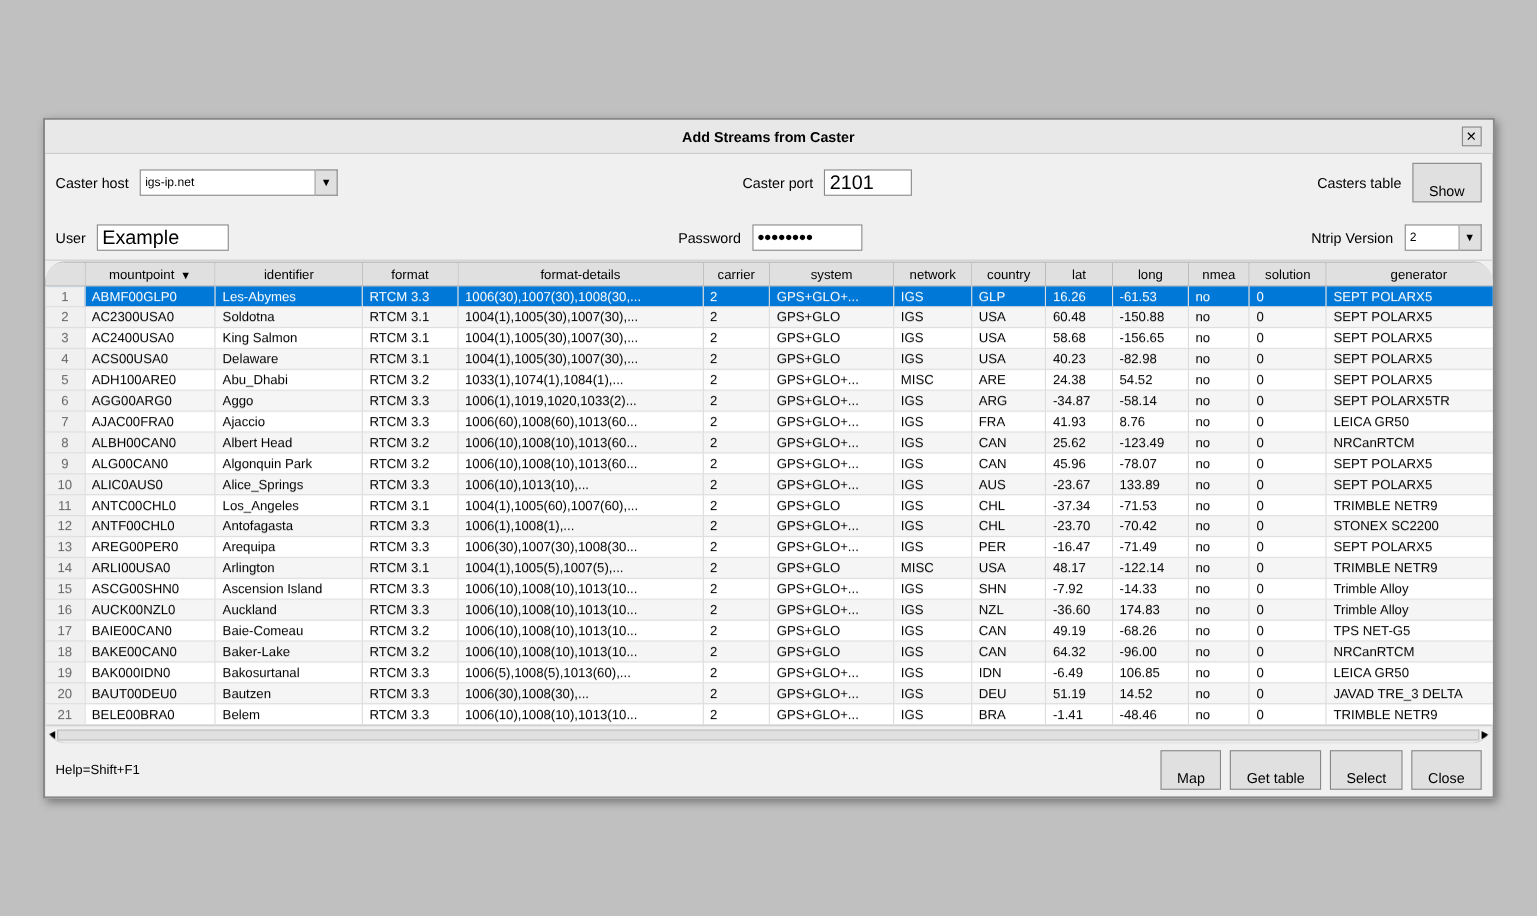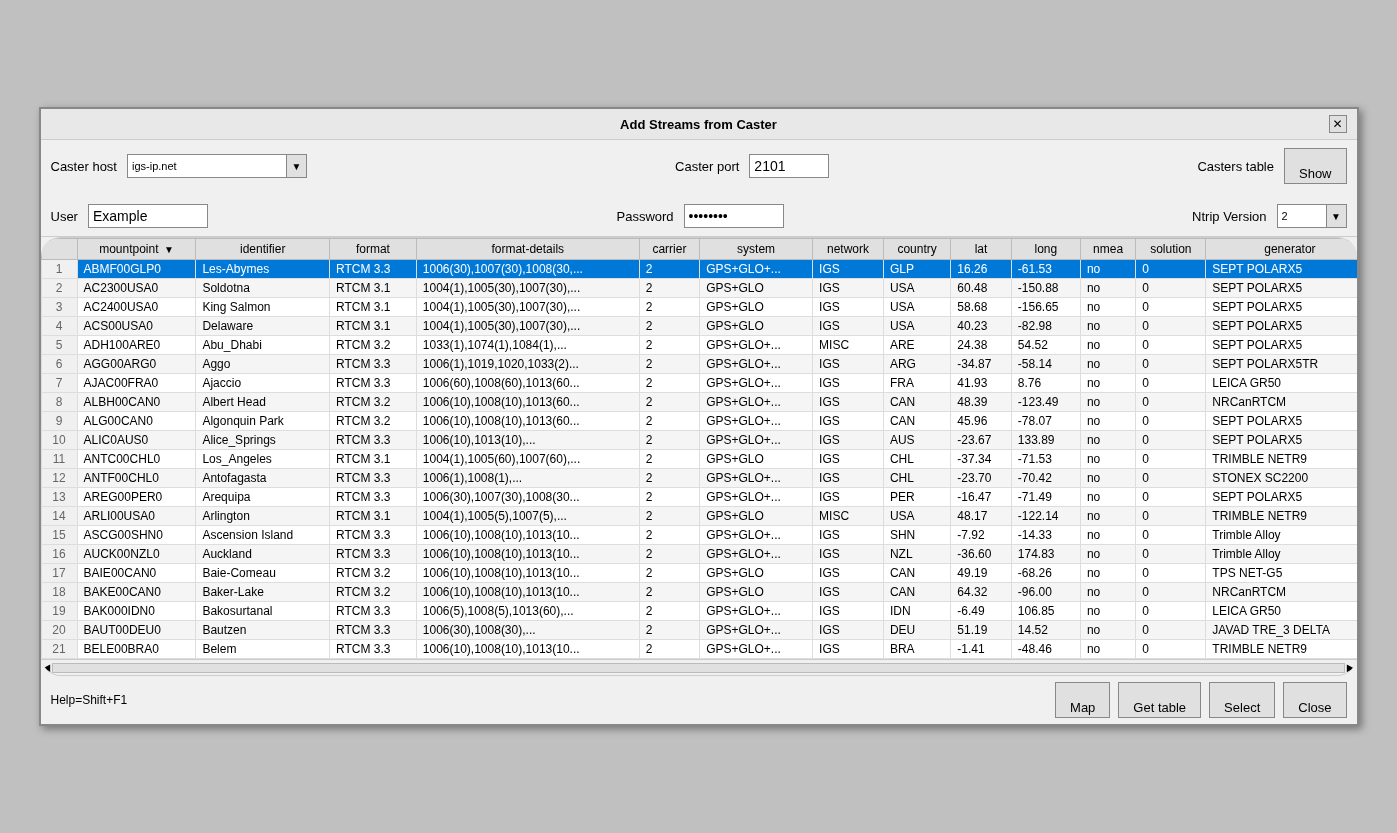--- a/index.html
+++ b/index.html
@@ -58,21 +58,21 @@
       gap: 10px;
     }
     .form-label {
       font-size: 13px;
       white-space: nowrap;
     }
     .form-input {
       border: 1px solid #888;
       background: white;
       padding: 2px 4px;
-      font-size: 14px;
+      font-size: 18px;
       height: 24px;
     }
     .form-select-wrap {
       display: flex;
       align-items: center;
     }
     .form-select {
       border: 1px solid #888;
       background: white;
       padding: 2px 4px;
@@ -359,21 +359,21 @@
           <tr>
             <td class="row-num">8</td>
             <td>ALBH00CAN0</td>
             <td>Albert Head</td>
             <td>RTCM 3.2</td>
             <td>1006(10),1008(10),1013(60...</td>
             <td>2</td>
             <td>GPS+GLO+...</td>
             <td>IGS</td>
             <td>CAN</td>
-            <td>48.39</td>
+            <td>25.62</td>
             <td>-123.49</td>
             <td>no</td>
             <td>0</td>
             <td>NRCanRTCM</td>
             <td style="width: 16px; padding: 0px;"></td>
           </tr>
           <tr>
             <td class="row-num">9</td>
             <td>ALG00CAN0</td>
             <td>Algonquin Park</td>

